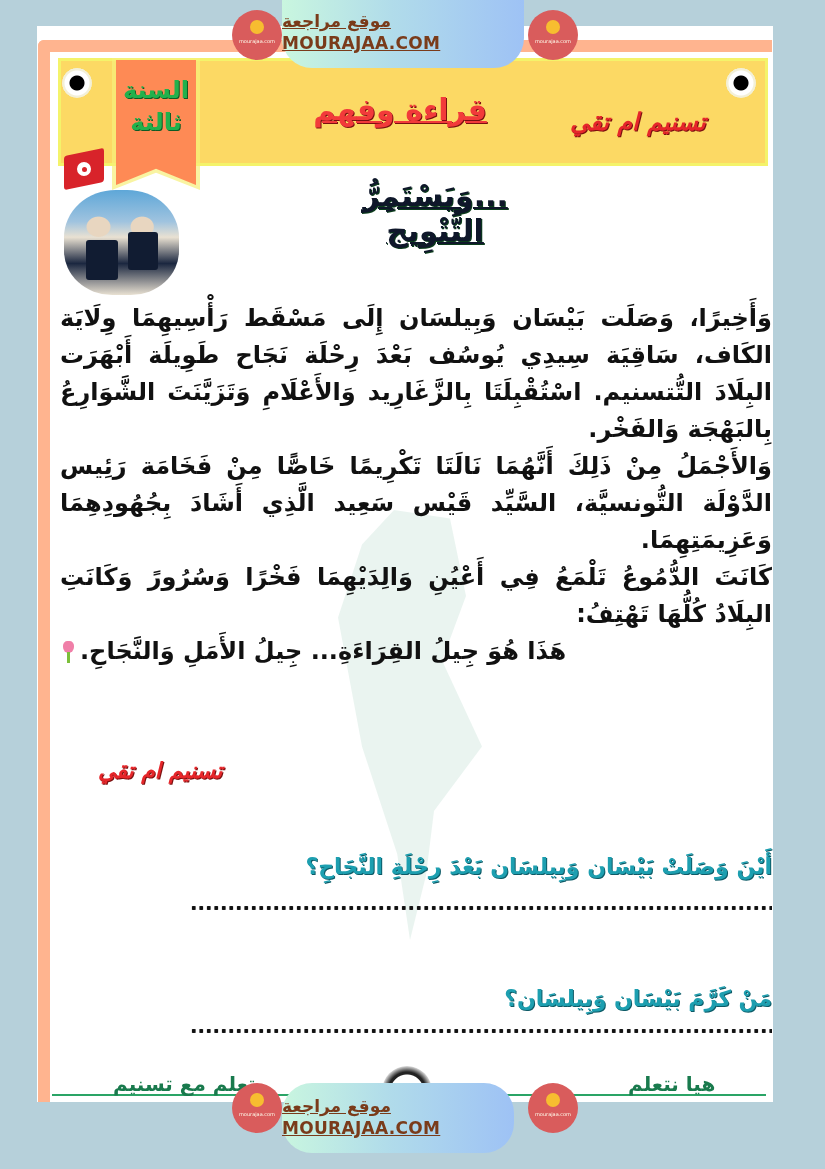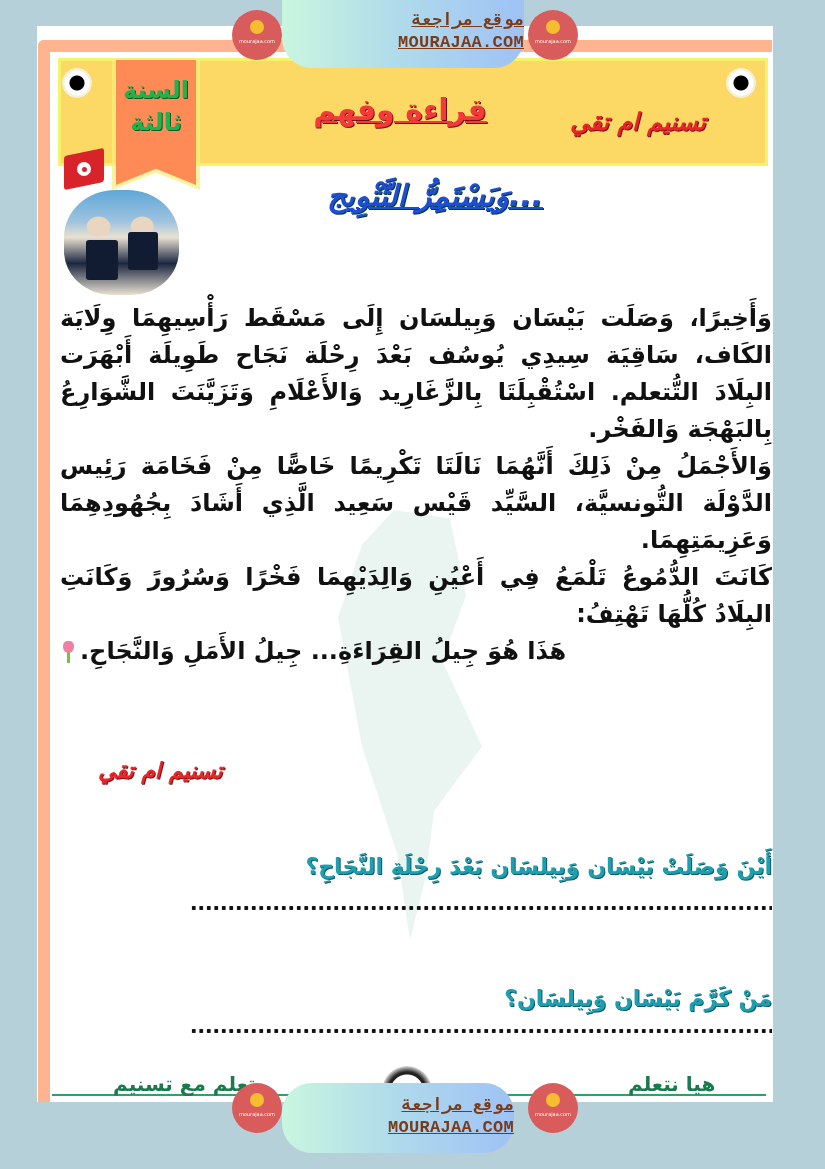--- a/index.html
+++ b/index.html
@@ -79,23 +79,23 @@
     background:
       radial-gradient(ellipse at 30% 35%, #e8d6c0 0 10%, transparent 11%),
       radial-gradient(ellipse at 68% 35%, #e8d6c0 0 10%, transparent 11%),
       linear-gradient(180deg, #5ea7d8 0%, #9fc3df 30%, #e9e1d2 45%, #1b2740 70%, #e9e1d2 100%);
     overflow: hidden;
   }
   .photo-bag1 { position: absolute; left: 22px; top: 50px; width: 32px; height: 40px; background: #111c32; border-radius: 3px; }
   .photo-bag2 { position: absolute; left: 64px; top: 42px; width: 30px; height: 38px; background: #111c32; border-radius: 3px; }
   .story-title {
     position: absolute; left: 320px; top: 178px; width: 230px; text-align: center;
-    direction: rtl; font-weight: bold; font-size: 30px; color: #1d4ed8;
+    direction: rtl; font-weight: bold; font-size: 30px; color: #0f172a;
     text-shadow: 1px 1px 0 #0b3d1b;
-    text-decoration: underline; text-decoration-thickness: 2px; font-style: italic;
+    text-decoration: underline; text-decoration-thickness: 2px;
   }
   .map-shape {
     position: absolute; left: 330px; top: 510px; width: 160px; height: 430px;
     background: #e8f3ee;
     clip-path: polygon(40% 0, 75% 2%, 85% 20%, 70% 35%, 95% 55%, 65% 70%, 60% 85%, 50% 100%, 42% 80%, 20% 55%, 5% 25%, 20% 8%);
     opacity: 0.9;
   }
   .story {
     position: absolute; left: 60px; top: 300px; width: 712px;
     direction: rtl; text-align: justify;
@@ -136,21 +136,21 @@
   }
   .footer-text {
     position: absolute; top: 1072px; direction: rtl;
     font-weight: bold; font-size: 20px; color: #197a4d;
   }
   .ft-left { left: 100px; margin-left: 13px; }
   .ft-right { left: 628px; }
   .badge {
     position: absolute; border-radius: 30px;
     background: linear-gradient(90deg, #c9f6df 0%, #b1dcea 45%, #9ec2f5 100%);
-    text-align: right; font-weight: bold; color: #7a3b1a; font-family: Liberation Mono, monospace;
+    text-align: left; font-weight: bold; color: #7a3b1a;
   }
   .badge .ar { display: block; direction: rtl; font-size: 17px; text-decoration: underline; line-height: 22px; }
   .badge .en { display: block; font-size: 17px; text-decoration: underline; line-height: 22px; letter-spacing: 0.3px; }
   .badge-top { left: 282px; top: 0px; width: 242px; height: 68px; padding-top: 10px; border-radius: 0 0 30px 30px; }
   .badge-bottom { left: 282px; top: 1083px; width: 232px; height: 70px; padding-top: 12px; }
   .logo {
     position: absolute; width: 50px; height: 50px; border-radius: 50%;
     background: #d95c5c; text-align: center;
   }
   .logo .coin {
@@ -193,21 +193,21 @@
 <div class="photo">
   <div class="photo-bag1"></div>
   <div class="photo-bag2"></div>
 </div>
 
 <div class="story-title">...وَيَسْتَمِرُّ التَّتْوِيج</div>
 
 <div class="map-shape"></div>
 
 <div class="story">
-  <p>وَأَخِيرًا، وَصَلَت بَيْسَان وَبِيلسَان إِلَى مَسْقَط رَأْسِيهِمَا وِلَايَة الكَاف، سَاقِيَة سِيدِي يُوسُف بَعْدَ رِحْلَة نَجَاح طَوِيلَة أَبْهَرَت البِلَادَ التُّتعلم. اسْتُقْبِلَتَا بِالزَّغَارِيد وَالأَعْلَامِ وَتَزَيَّنَتَ الشَّوَارِعُ بِالبَهْجَة وَالفَخْر.</p>
+  <p>وَأَخِيرًا، وَصَلَت بَيْسَان وَبِيلسَان إِلَى مَسْقَط رَأْسِيهِمَا وِلَايَة الكَاف، سَاقِيَة سِيدِي يُوسُف بَعْدَ رِحْلَة نَجَاح طَوِيلَة أَبْهَرَت البِلَادَ التُّتسنيم. اسْتُقْبِلَتَا بِالزَّغَارِيد وَالأَعْلَامِ وَتَزَيَّنَتَ الشَّوَارِعُ بِالبَهْجَة وَالفَخْر.</p>
   <p>وَالأَجْمَلُ مِنْ ذَلِكَ أَنَّهُمَا نَالَتَا تَكْرِيمًا خَاصًّا مِنْ فَخَامَة رَئِيس الدَّوْلَة التُّونسيَّة، السَّيِّد قَيْس سَعِيد الَّذِي أَشَادَ بِجُهُودِهِمَا وَعَزِيمَتِهِمَا.</p>
   <p>كَانَتَ الدُّمُوعُ تَلْمَعُ فِي أَعْيُنِ وَالِدَيْهِمَا فَخْرًا وَسُرُورً وَكَانَتِ البِلَادُ كُلُّهَا تَهْتِفُ:</p>
   <p class="last-line"><span>هَذَا هُوَ جِيلُ القِرَاءَةِ... جِيلُ الأَمَلِ وَالنَّجَاحِ.</span><span class="tulip"></span></p>
 </div>
 
 <div class="signature sig-mid">تسنيم ام تقي</div>
 
 <div class="question q1">أَيْنَ وَصَلَتْ بَيْسَان وَبِيلسَان بَعْدَ رِحْلَةِ النَّجَاحِ؟</div>
 <div class="answer-line a1"></div>
 <div class="question q2">مَنْ كَرَّمَ بَيْسَان وَبِيلسَان؟</div>

